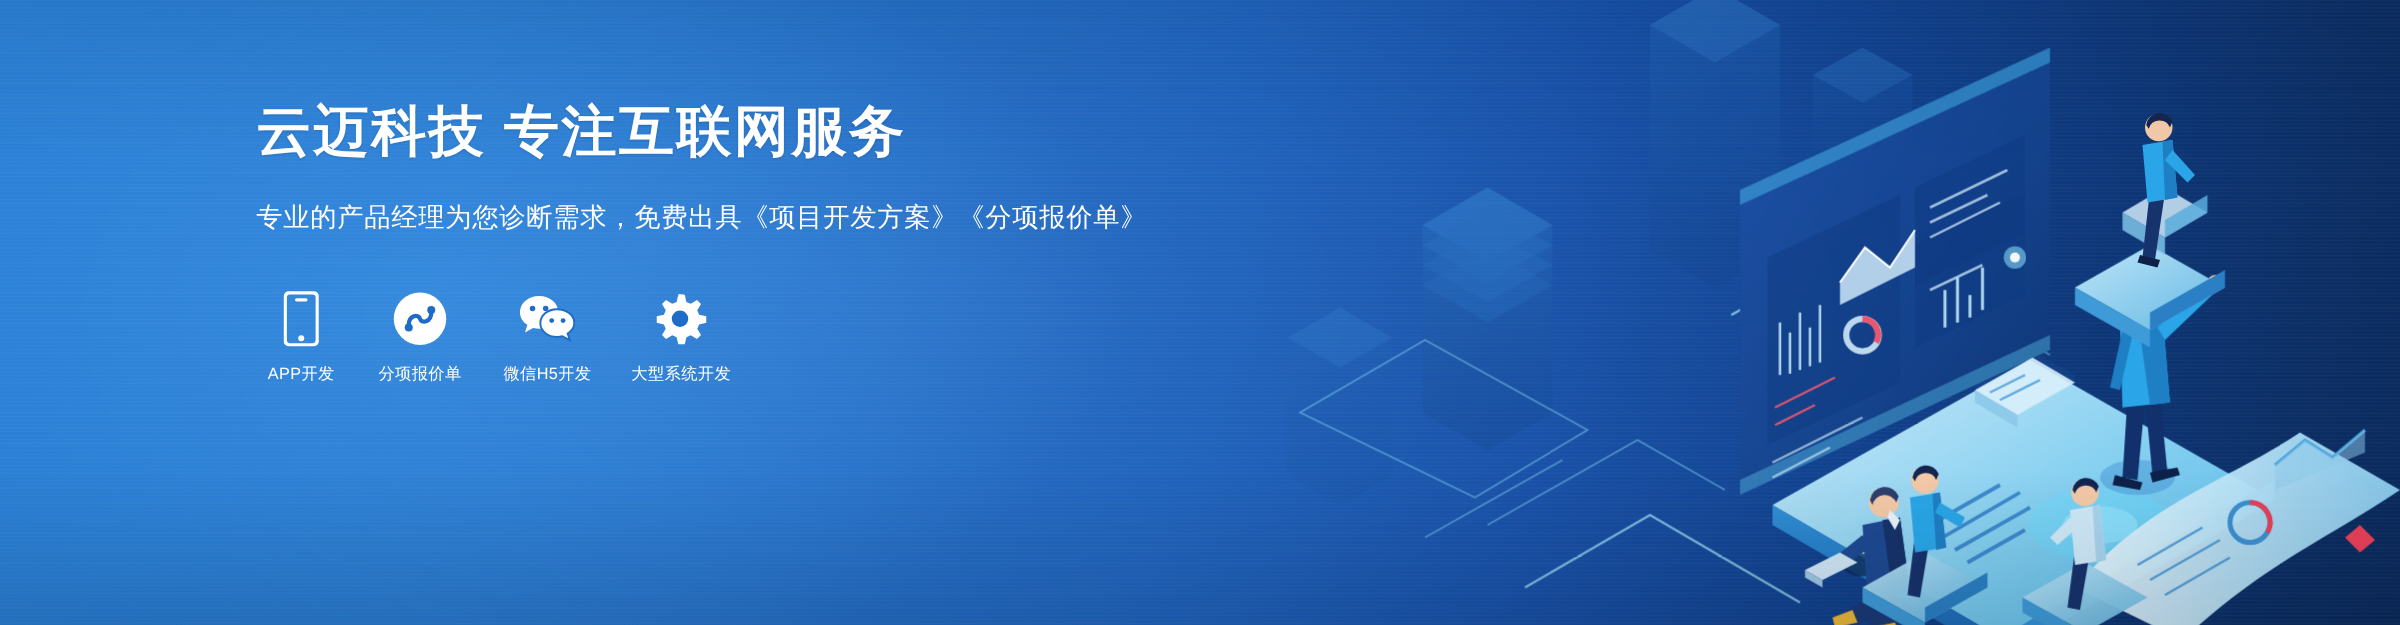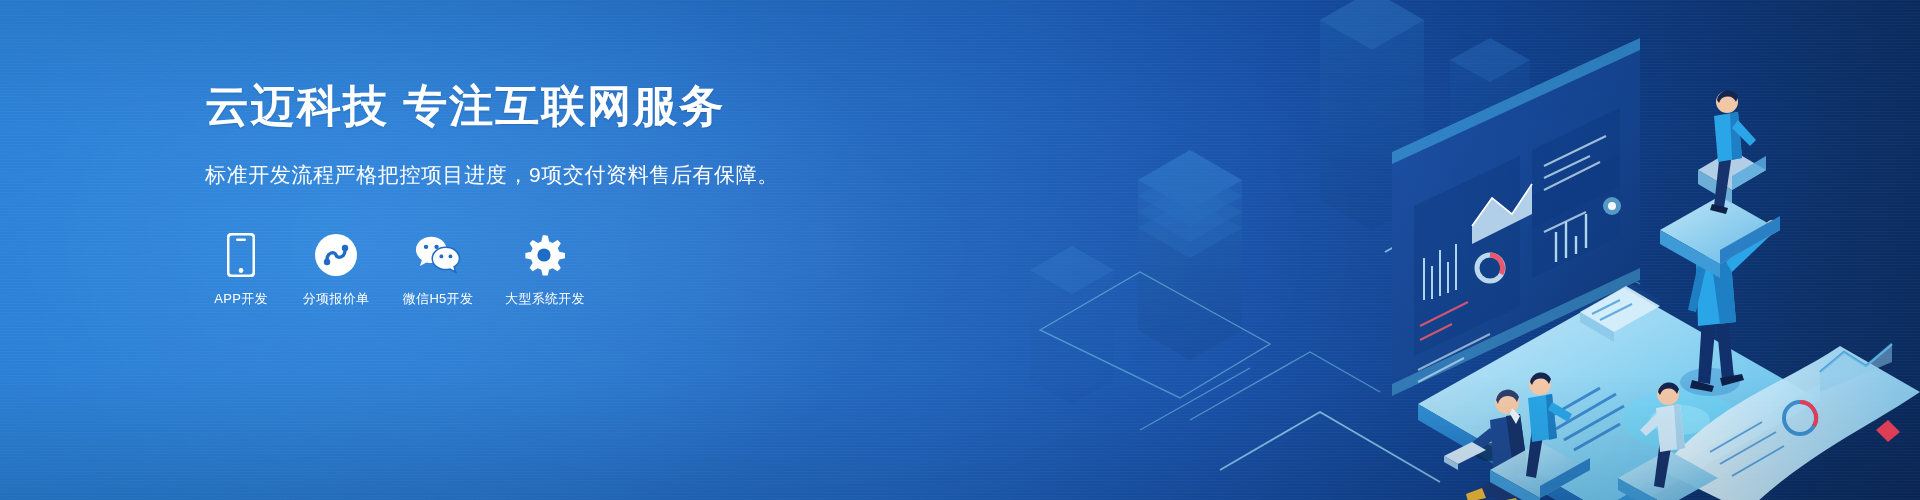--- a/index.html
+++ b/index.html
@@ -345,21 +345,21 @@
         </g>
       </g>
     </svg>
   </div>
 
   <div class="vignette"></div>
 
   <div class="copy">
     <div class="headline">云迈科技 专注互联网服务</div>
     <div class="sub">
-      <div class="sub-line">标准开发流程严格把控项目进度，9项交付资料售后有保障。</div>
+      <div class="sub-line">专业的产品经理为您诊断需求，免费出具《项目开发方案》《分项报价单》</div>
     </div>
   </div>
 
   <div class="services">
 
     <div class="service">
       <span class="svc-icon">
         <svg width="28" height="44" viewBox="0 0 28 44">
           <rect x="1" y="1" width="26" height="42" rx="4" ry="4" fill="none" stroke="#ffffff" stroke-width="3"></rect>
           <rect x="9" y="5.5" width="10" height="2.6" rx="1.3" fill="#ffffff"></rect>

